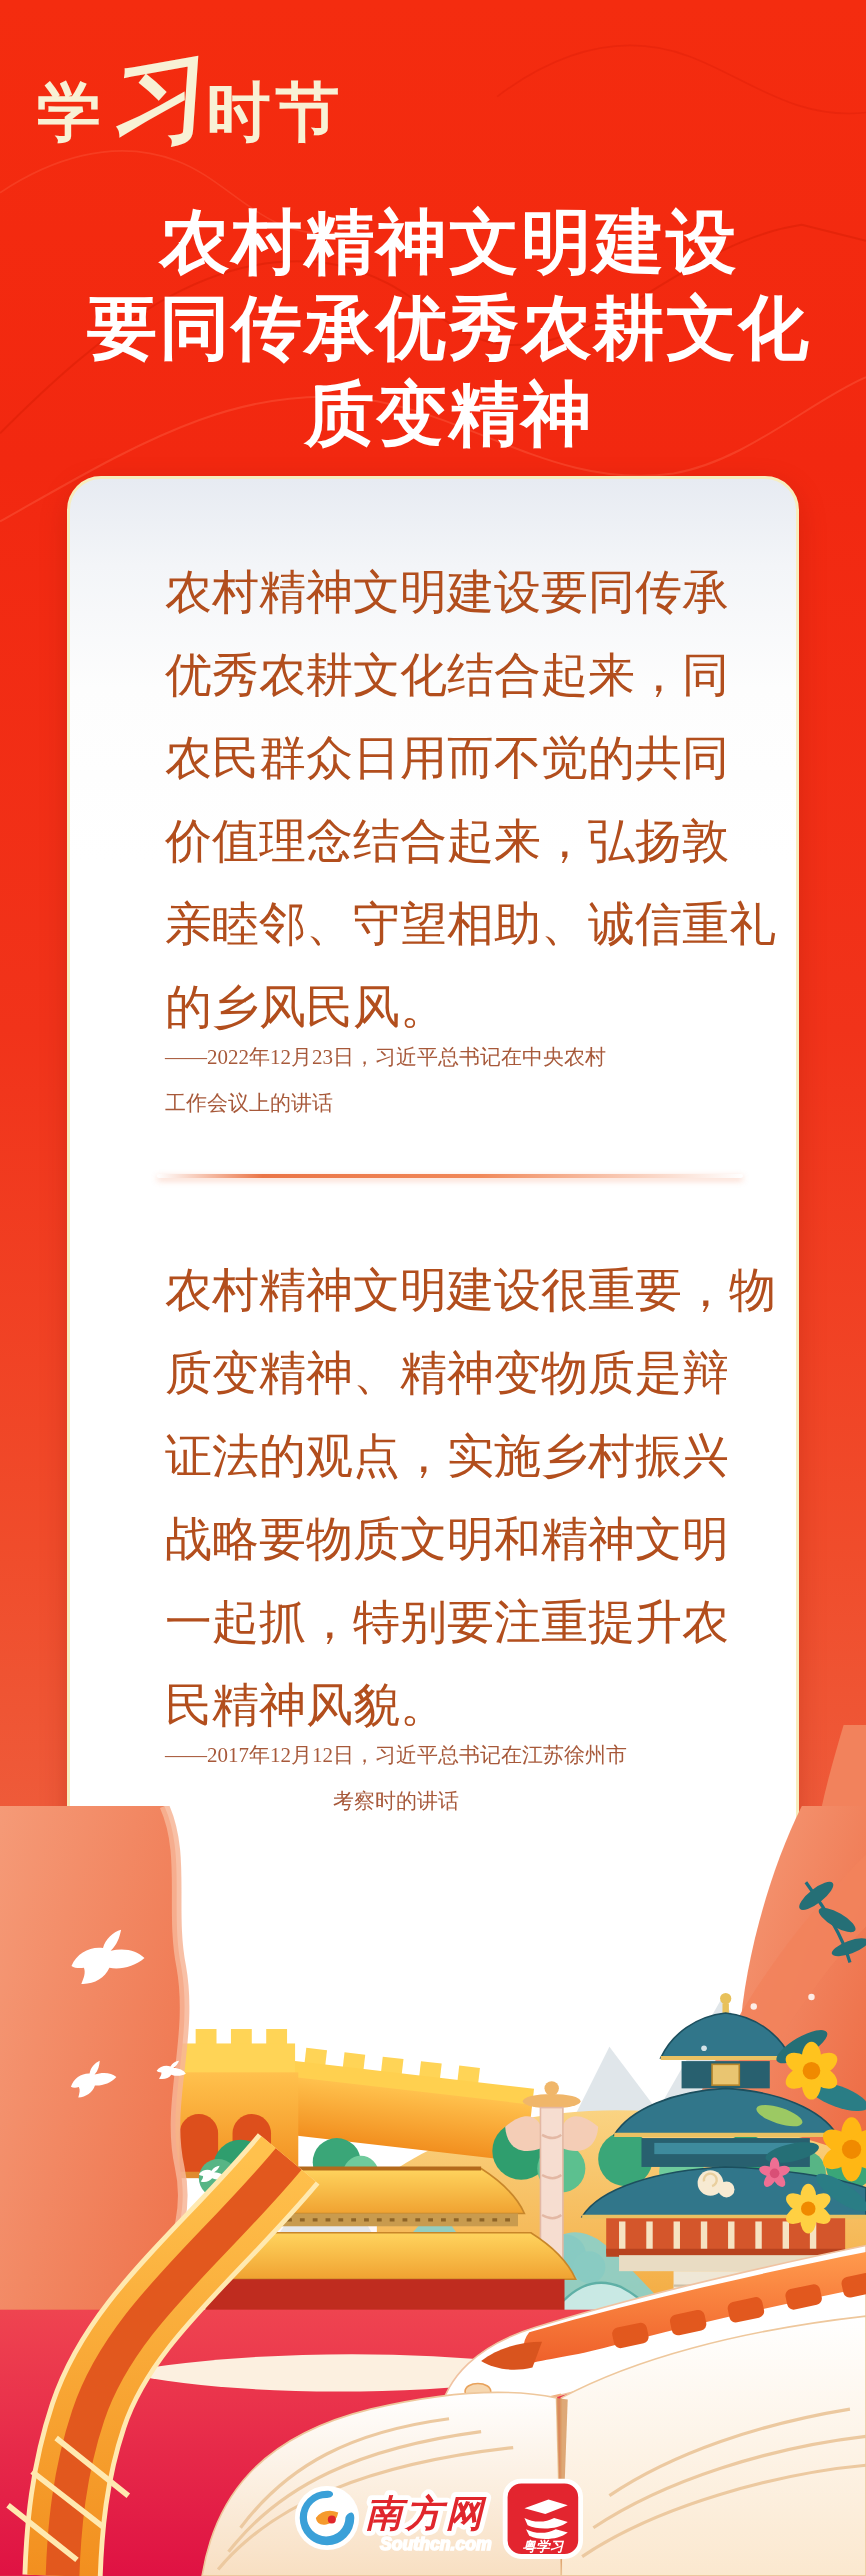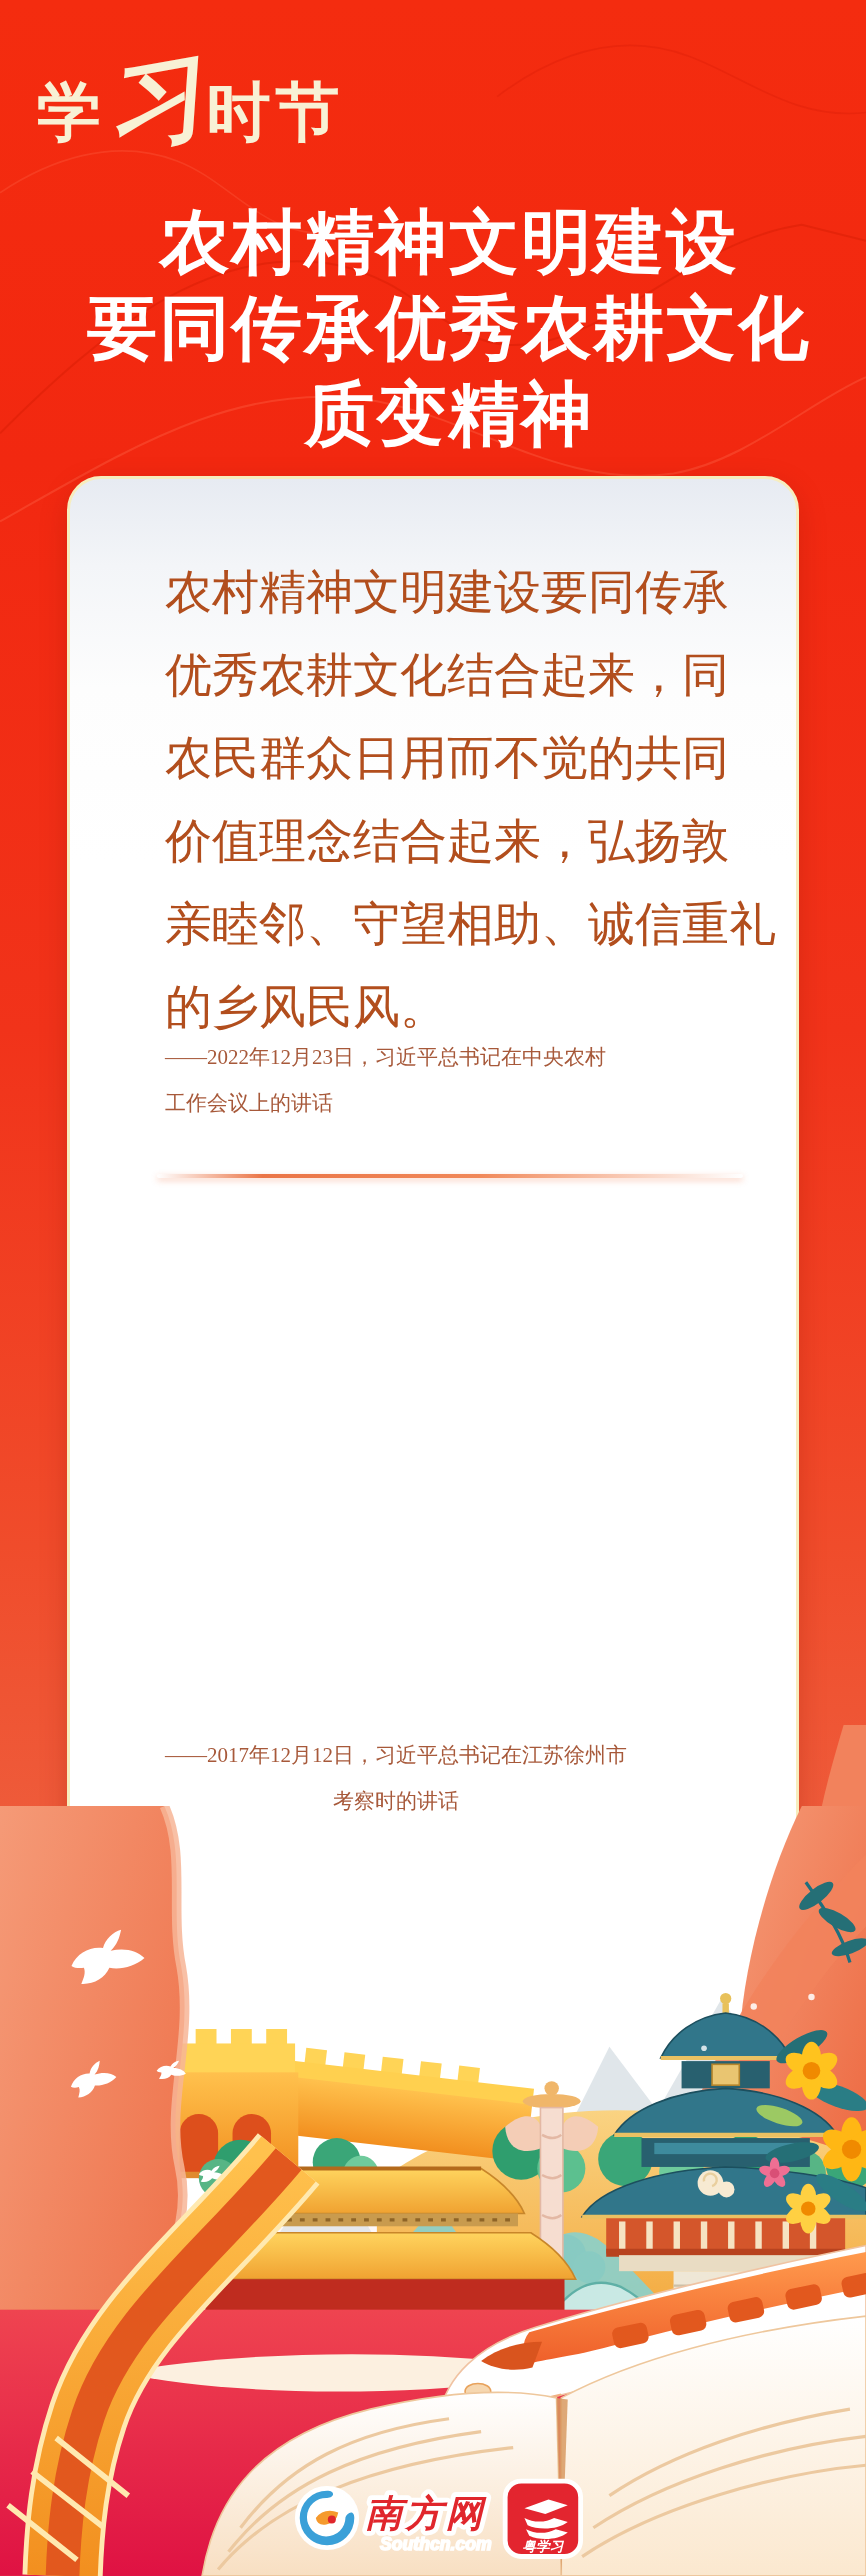--- a/index.html
+++ b/index.html
@@ -61,20 +61,26 @@
   <section class="card">
     <p class="quote q1">农村精神文明建设要同传承
 优秀农耕文化结合起来，同
 农民群众日用而不觉的共同
 价值理念结合起来，弘扬敦
 亲睦邻、守望相助、诚信重礼
 的乡风民风。</p>
     <p class="attr a1">——2022年12月23日，习近平总书记在中央农村
 工作会议上的讲话</p>
     <div class="divider"></div>
+    <p class="quote q2">农村精神文明建设很重要，物
+质变精神、精神变物质是辩
+证法的观点，实施乡村振兴
+战略要物质文明和精神文明
+一起抓，特别要注重提升农
+民精神风貌。</p>
     <p class="attr a2">——2017年12月12日，习近平总书记在江苏徐州市
 考察时的讲话</p>
   </section>
 
   <svg class="ribbon-top" width="72" height="84" viewBox="0 0 90 105">
     <path d="M62,0 L90,0 L90,105 L34,105 C42,68 52,34 62,0 Z" fill="#f2825c"></path>
   </svg>
 
   <svg class="illus" width="866" height="770" viewBox="0 0 1080 960">
     <defs>

